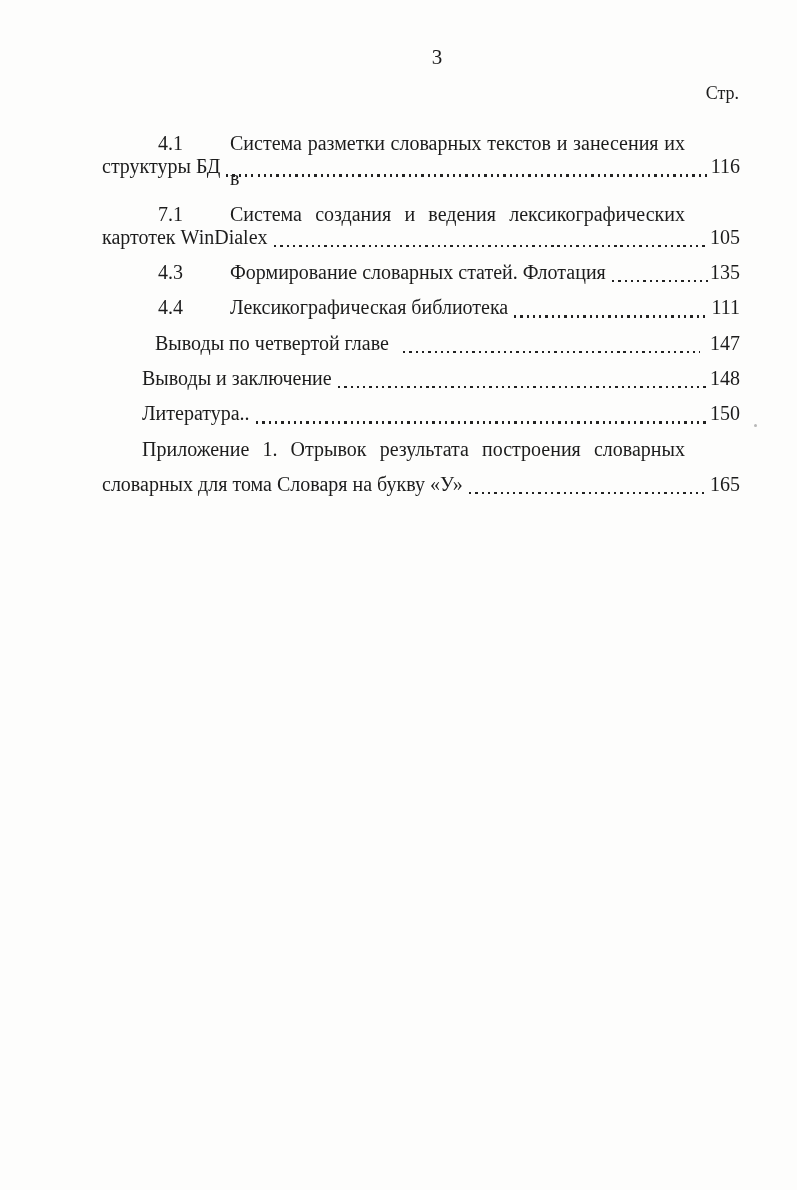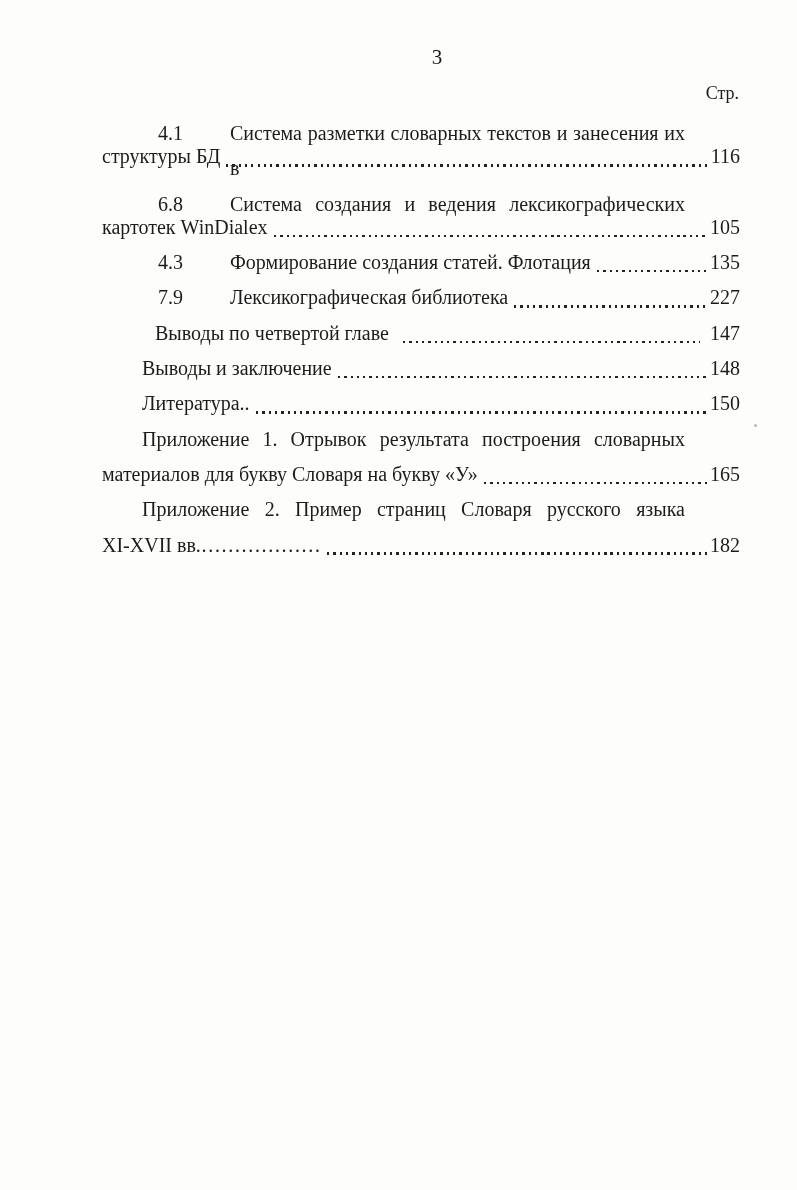--- a/index.html
+++ b/index.html
@@ -23,21 +23,21 @@
     text-align: center;
     font-size: 21px;
   }
   .col-label {
     position: absolute;
     top: 83px; right: 58px;
     font-size: 18px;
   }
   .toc {
     position: absolute;
-    top: 104px; left: 100px;
+    top: 114px; left: 100px;
     width: 640px;
   }
   .toc-line {
     display: flex;
     align-items: baseline;
     height: 35.3px;
     line-height: 35.3px;
     white-space: nowrap;
   }
   
@@ -97,43 +97,43 @@
           <span class="stretch-text">Система разметки словарных текстов и занесения их в</span>
         </div>
         <div class="toc-line ind-cont">
           <span class="t">структуры БД</span>
           <span class="leader"></span>
           <span class="pg">116</span>
         </div>
       </div>
       <div>
         <div class="toc-line ind-num">
-          <span class="num">6.8</span>
+          <span class="num">7.1</span>
           <span class="stretch-text">Система создания и ведения лексикографических</span>
         </div>
         <div class="toc-line ind-cont">
           <span class="t">картотек WinDialex</span>
           <span class="leader"></span>
           <span class="pg">105</span>
         </div>
       </div>
       <div>
         <div class="toc-line ind-num">
           <span class="num">4.3</span>
-          <span class="t">Формирование создания статей. Флотация</span>
+          <span class="t">Формирование словарных статей. Флотация</span>
           <span class="leader"></span>
           <span class="pg">135</span>
         </div>
       </div>
       <div>
         <div class="toc-line ind-num">
-          <span class="num">7.9</span>
+          <span class="num">4.4</span>
           <span class="t">Лексикографическая библиотека</span>
           <span class="leader"></span>
-          <span class="pg">227</span>
+          <span class="pg">111</span>
         </div>
       </div>
       <div>
         <div class="toc-line ind-first2">
           <span class="t">Выводы по четвертой главе</span>
           <span class="leader"></span>
           <span class="pg">147</span>
         </div>
       </div>
       <div>
@@ -146,28 +146,20 @@
       <div>
         <div class="toc-line ind-first">
           <span class="t">Литература..</span>
           <span class="leader"></span>
           <span class="pg">150</span>
         </div>
       </div>
       <div>
         <div class="line-stretch">Приложение 1. Отрывок результата построения словарных</div>
         <div class="toc-line ind-cont">
-          <span class="t">материалов для букву Словаря на букву «У»</span>
+          <span class="t">словарных для тома Словаря на букву «У»</span>
           <span class="leader"></span>
           <span class="pg">165</span>
-        </div>
-      </div>
-      <div>
-        <div class="line-stretch">Приложение 2. Пример страниц Словаря русского языка</div>
-        <div class="toc-line ind-cont">
-          <span class="t">XI-XVII вв.………………</span>
-          <span class="leader"></span>
-          <span class="pg">182</span>
         </div>
       </div>
     </div>
   <div class="speck"></div>
 </div>
 
 </body></html>

